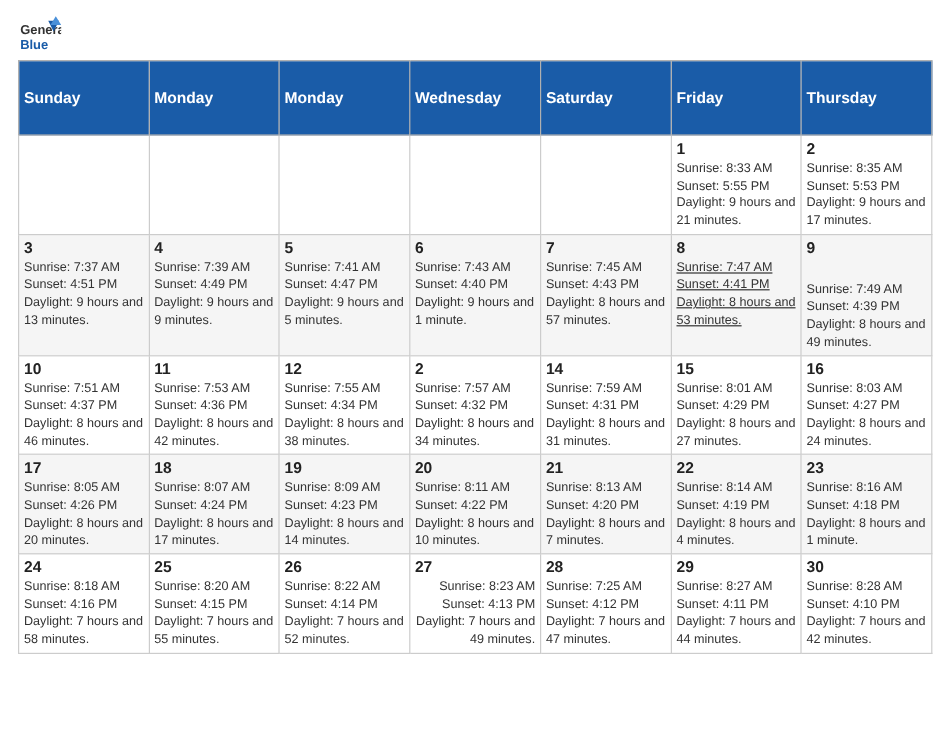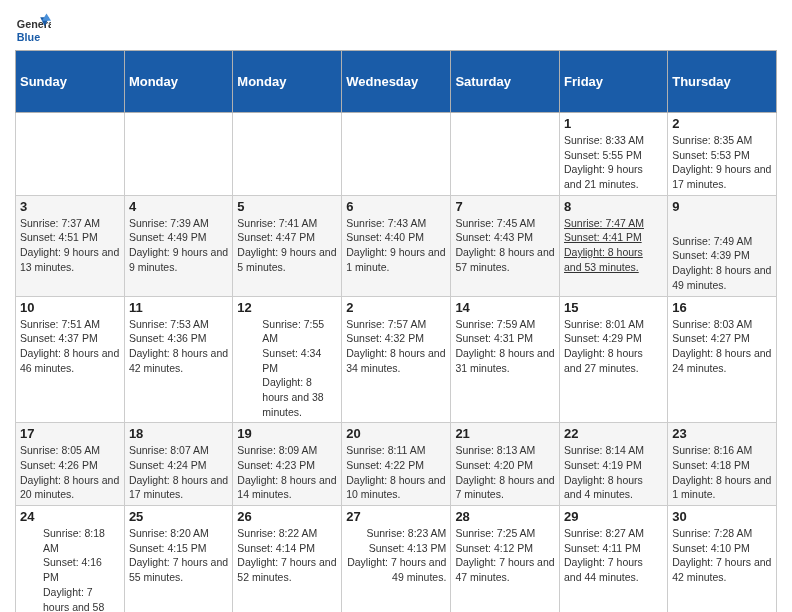--- a/index.html
+++ b/index.html
@@ -185,21 +185,21 @@
 Daylight: 8 hours and 46 minutes.</div>
         </td>
         <td>
           <span class="day-num">11</span>
           <div class="day-info" style="white-space: pre-line;">Sunrise: 7:53 AM
 Sunset: 4:36 PM
 Daylight: 8 hours and 42 minutes.</div>
         </td>
         <td>
           <span class="day-num">12</span>
-          <div class="day-info" style="white-space: pre-line; margin-left: 25px;">Sunrise: 7:55 AM
+          <div class="day-info" style="white-space: pre-line;">Sunrise: 7:55 AM
 Sunset: 4:34 PM
 Daylight: 8 hours and 38 minutes.</div>
         </td>
         <td>
           <span class="day-num">2</span>
           <div class="day-info" style="white-space: pre-line;">Sunrise: 7:57 AM
 Sunset: 4:32 PM
 Daylight: 8 hours and 34 minutes.</div>
         </td>
         <td>
@@ -261,21 +261,21 @@
         <td>
           <span class="day-num">23</span>
           <div class="day-info" style="white-space: pre-line;">Sunrise: 8:16 AM
 Sunset: 4:18 PM
 Daylight: 8 hours and 1 minute.</div>
         </td>
       </tr>
       <tr>
         <td>
           <span class="day-num">24</span>
-          <div class="day-info" style="white-space: pre-line; margin-left: 23px;">Sunrise: 8:18 AM
+          <div class="day-info" style="white-space: pre-line;">Sunrise: 8:18 AM
 Sunset: 4:16 PM
 Daylight: 7 hours and 58 minutes.</div>
         </td>
         <td>
           <span class="day-num">25</span>
           <div class="day-info" style="white-space: pre-line;">Sunrise: 8:20 AM
 Sunset: 4:15 PM
 Daylight: 7 hours and 55 minutes.</div>
         </td>
         <td>
@@ -297,19 +297,19 @@
 Daylight: 7 hours and 47 minutes.</div>
         </td>
         <td>
           <span class="day-num">29</span>
           <div class="day-info" style="white-space: pre-line;">Sunrise: 8:27 AM
 Sunset: 4:11 PM
 Daylight: 7 hours and 44 minutes.</div>
         </td>
         <td>
           <span class="day-num">30</span>
-          <div class="day-info" style="white-space: pre-line;">Sunrise: 7:28 AM
+          <div class="day-info" style="white-space: pre-line;">Sunrise: 8:28 AM
 Sunset: 4:10 PM
 Daylight: 7 hours and 42 minutes.</div>
         </td>
       </tr>
     </tbody>
 </table>
 
 </body></html>

